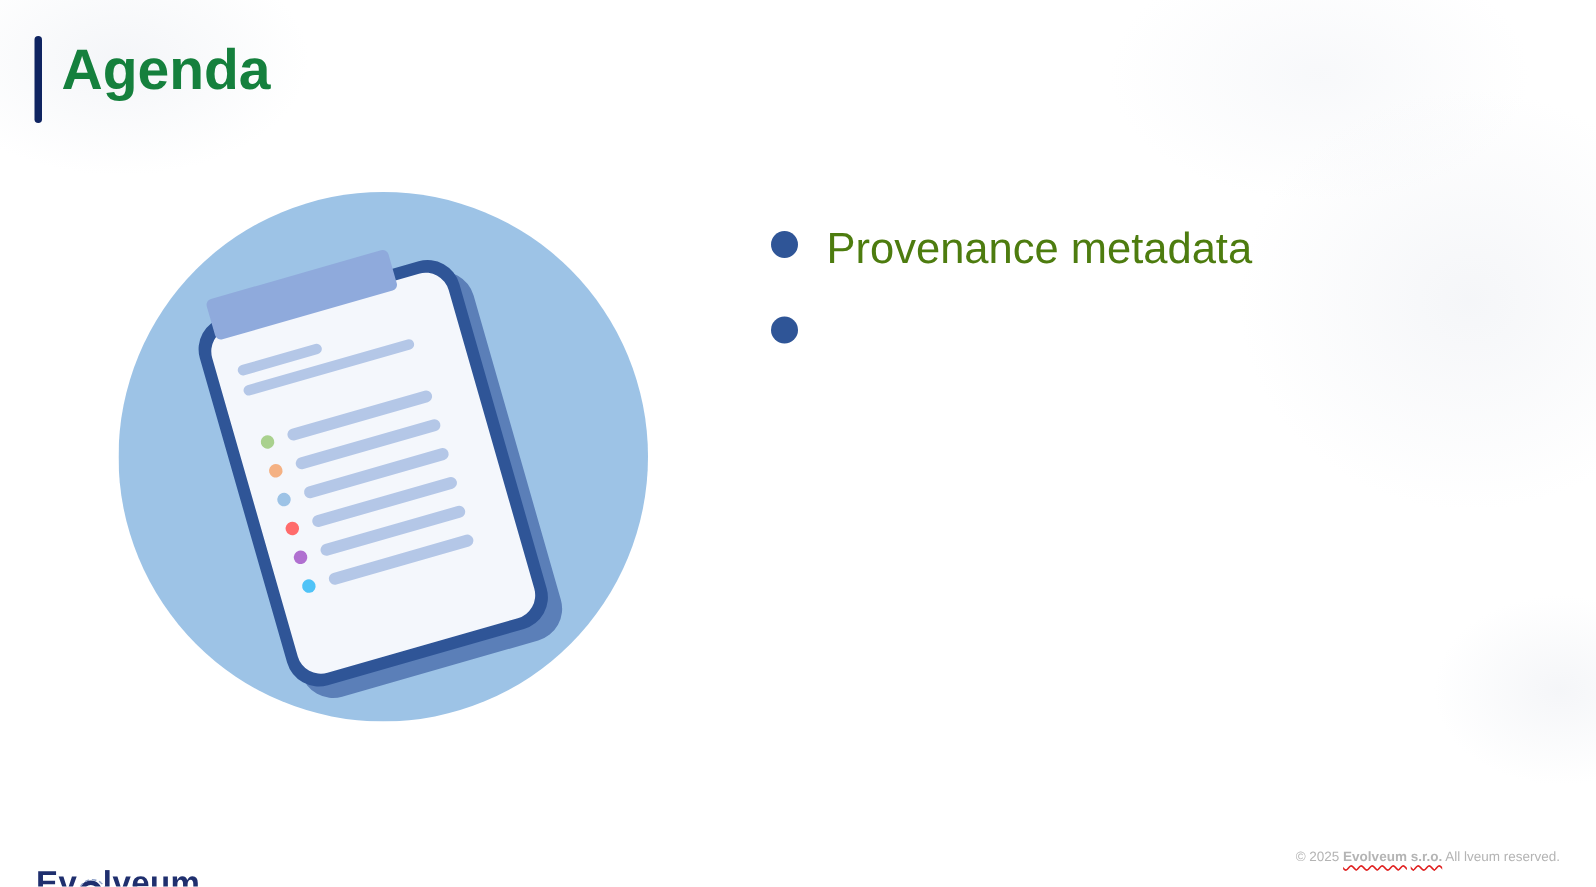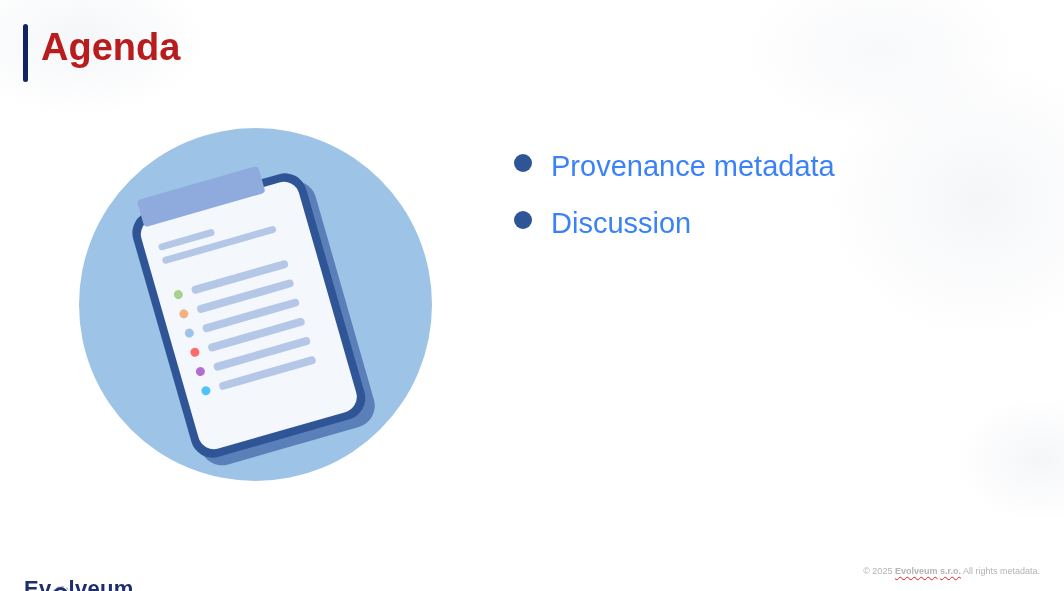--- a/index.html
+++ b/index.html
@@ -15,32 +15,32 @@
       radial-gradient(ellipse 220px 200px at 980px 200px, rgba(238,240,244,0.6), transparent 70%),
       radial-gradient(ellipse 120px 90px at 1040px 460px, rgba(238,240,244,0.6), transparent 70%),
       radial-gradient(ellipse 200px 120px at 880px 50px, rgba(240,242,246,0.5), transparent 70%);
   }
   .accent-bar {
     position: absolute; left: 23px; top: 24px; width: 5px; height: 58px;
     background: #0f2461; border-radius: 3px;
   }
   .slide-title {
     position: absolute; left: 41px; top: 26px;
-    font-size: 38px; font-weight: bold; color: #b91c1c; letter-spacing: 0px;
+    font-size: 38px; font-weight: bold; color: #15803d; letter-spacing: 0px;
   }
   .illustration {
     position: absolute; left: 79px; top: 128px; width: 353px; height: 353px;
   }
   .agenda-list {
     position: absolute; left: 512px; top: 148px; margin: 0; padding: 0; list-style: none;
     width: 400px;
   }
   .agenda-item {
     position: relative; padding-left: 39px;
-    font-size: 29px; line-height: 37px; color: #3b82f6;
+    font-size: 29px; line-height: 37px; color: #4d7c0f;
     margin-bottom: 20px;
   }
   .agenda-item .bullet {
     position: absolute; left: 2px; top: 6px;
     width: 18px; height: 18px; border-radius: 50%; background: #2f5597;
   }
   .squiggle {
     text-decoration: underline wavy #e02020;
     text-decoration-thickness: 1px;
     text-underline-offset: 3px;
@@ -100,25 +100,24 @@
   </g>
 </svg>
 
 <ul class="agenda-list">
   <li class="agenda-item">
     <span class="bullet"></span>
     <span>Provenance metadata</span><br>
   </li>
   <li class="agenda-item">
     <span class="bullet"></span>
-    <span>Discussion</span>
   </li>
 </ul>
 
 <div class="logo">
   <span>Ev</span>
     <span class="o-mark"></span>
     <span>lveum</span>
 </div>
 
 <div class="copyright">
-  <span>© 2025 </span><span class="sq">Evolveum</span><span> </span><span class="sq">s.r.o.</span><span> All rights metadata.</span>
+  <span>© 2025 </span><span class="sq">Evolveum</span><span> </span><span class="sq">s.r.o.</span><span> All lveum reserved.</span>
 </div>
 
 </body></html>

